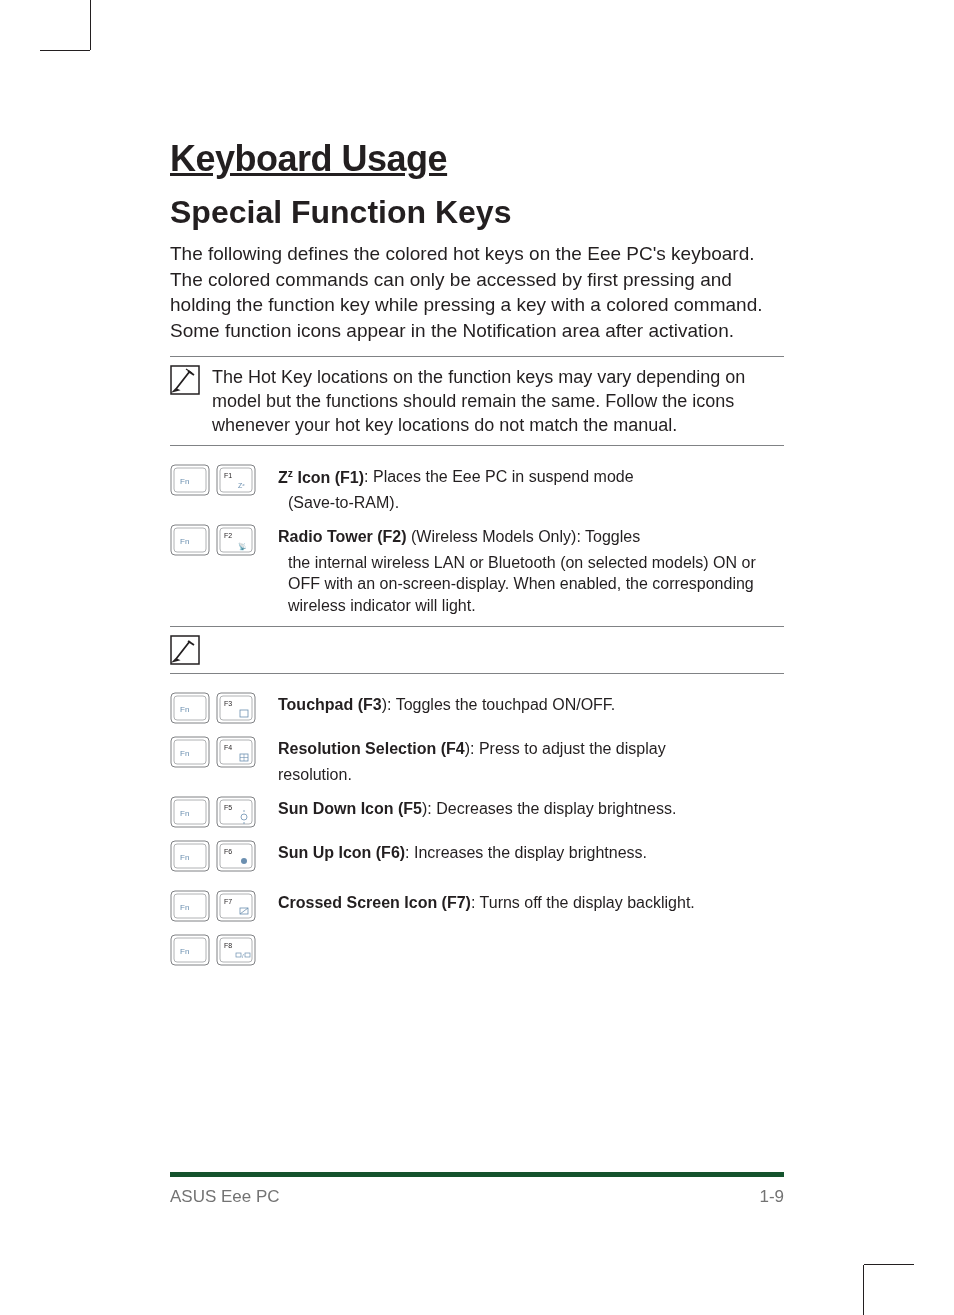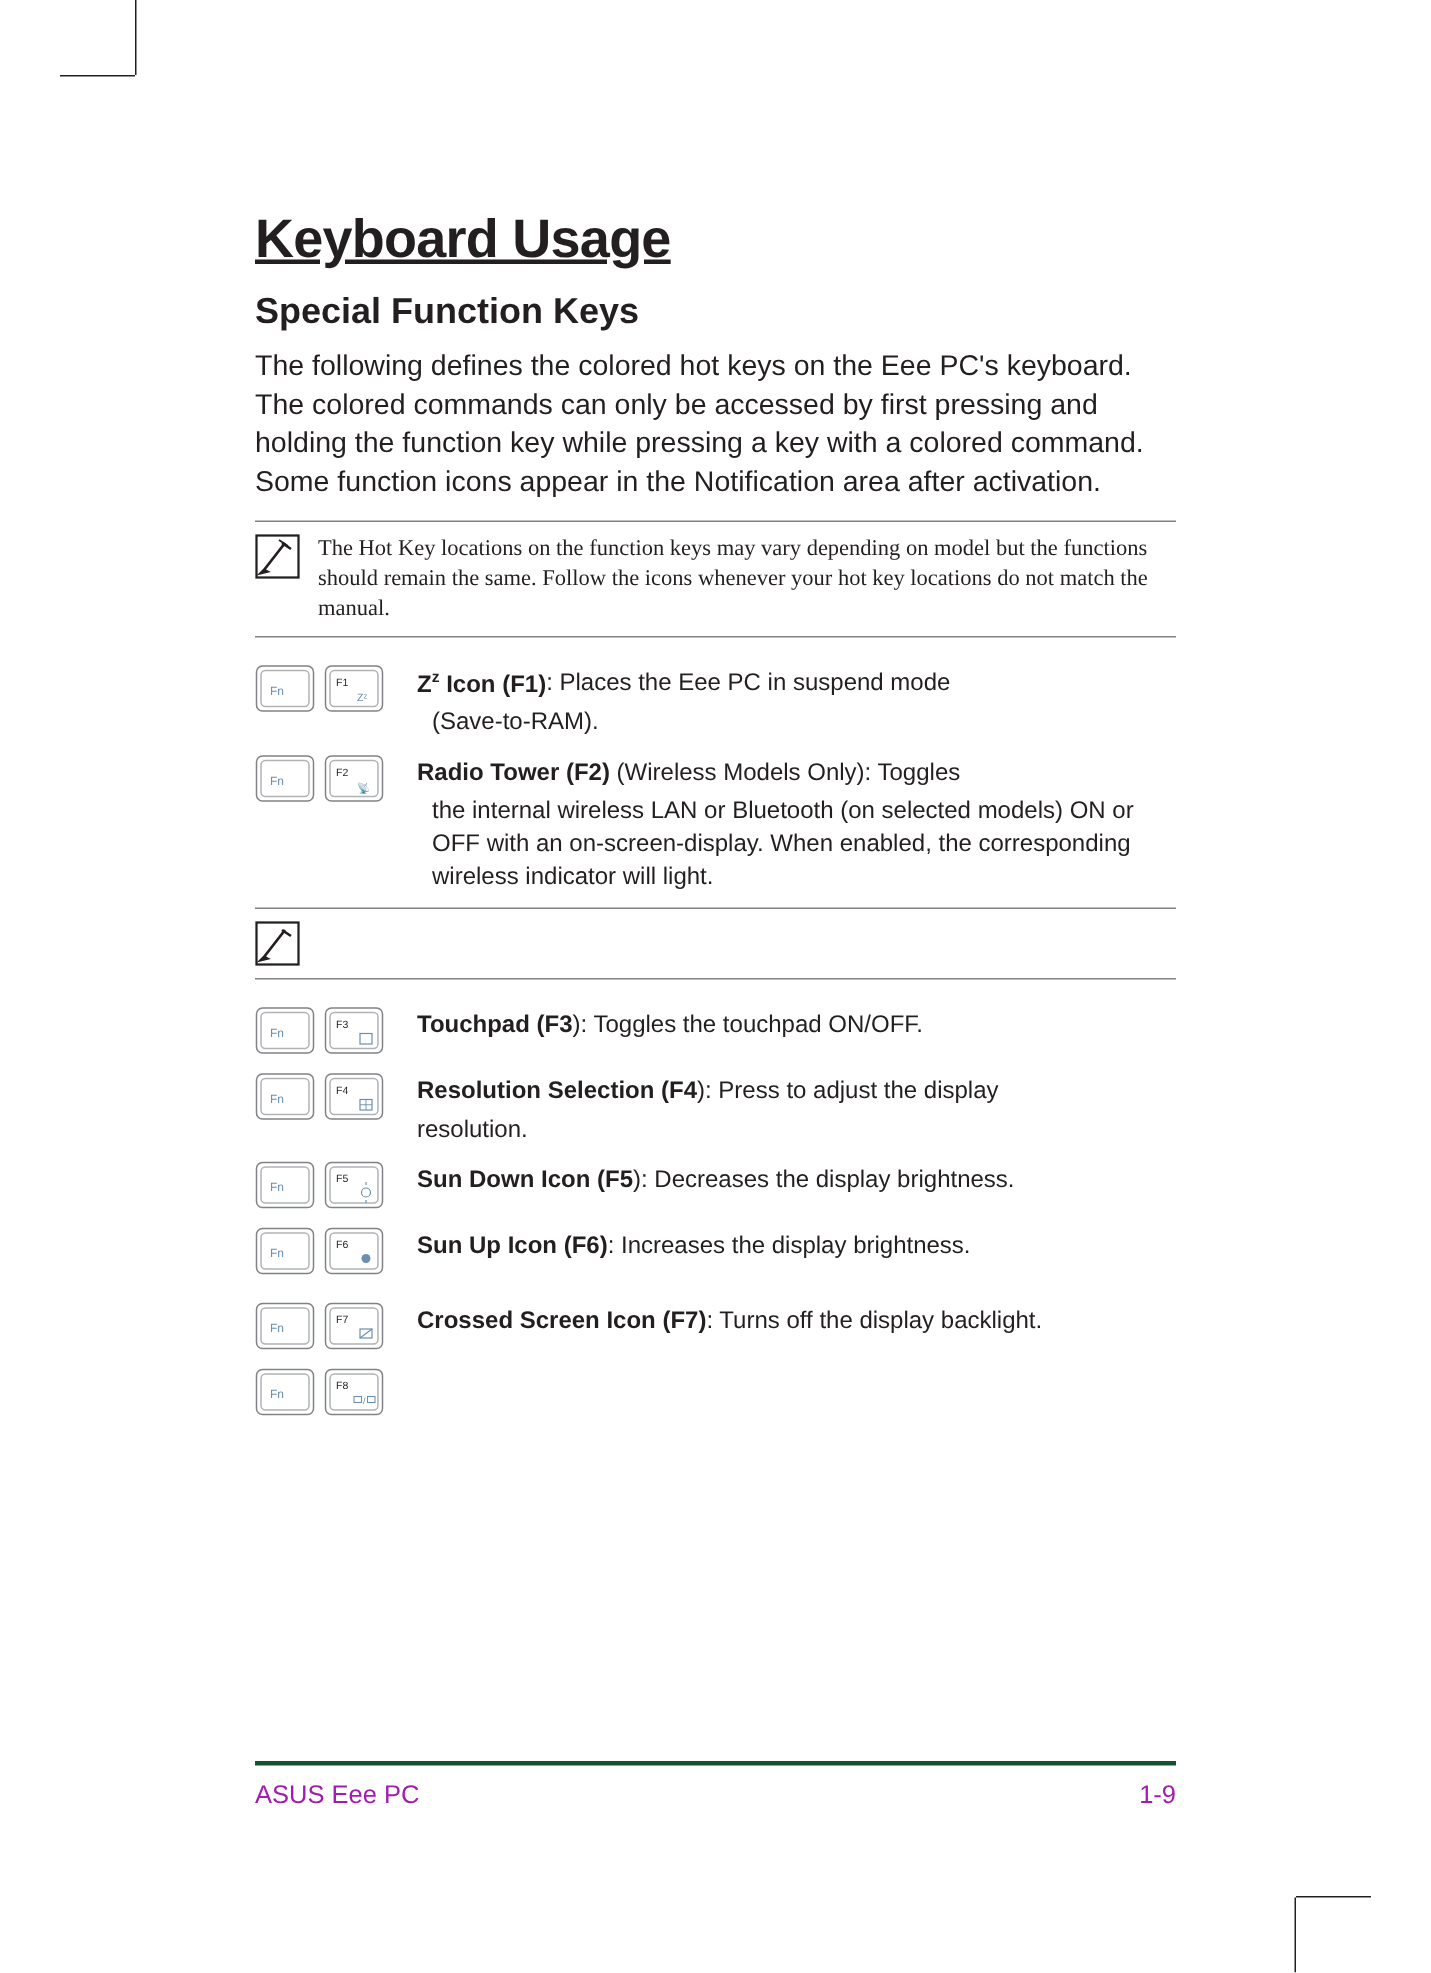--- a/index.html
+++ b/index.html
@@ -29,21 +29,21 @@
       padding: 88px 80px 40px 80px;
     }
     h1 {
       font-size: 36px;
       font-weight: 700;
       margin-bottom: 14px;
       letter-spacing: -0.5px;
       text-decoration: underline;
     }
     h2 {
-      font-size: 24px;
+      font-size: 32px;
       font-weight: 700;
       margin-bottom: 10px;
     }
     .intro {
       font-size: 19px;
       line-height: 1.35;
       margin-bottom: 12px;
     }
     .note-block {
       border-top: 1px solid #808285;
@@ -52,23 +52,22 @@
       display: flex;
       gap: 12px;
       margin-bottom: 18px;
     }
     .note-icon {
       flex-shrink: 0;
       width: 30px;
       height: 30px;
     }
     .note-text {
-      font-size: 15px;
+      font-size: 18px;
       line-height: 1.35;
-      font-family: Liberation Serif, serif;
     }
     .key-row {
       display: flex;
       align-items: flex-start;
       gap: 8px;
       margin-bottom: 10px;
     }
     .key-row .desc {
       font-size: 16px;
       line-height: 1.35;
@@ -83,26 +82,26 @@
       display:flex;
       gap:6px;
       flex-shrink:0;
       width: 100px;
     }
     .footer {
       position: absolute;
       bottom: 58px;
       left: 80px;
       right: 80px;
-      border-top: 3px solid #14532d;
+      border-top: 5px solid #14532d;
       padding-top: 10px;
       display: flex;
       justify-content: space-between;
       font-size: 17px;
-      color: #a21caf;
+      color: #737373;
     }
     b { font-weight: 700; }
     sup { font-size: 0.65em; vertical-align: super; }
   </style>
 </head>
 <body>
 
 <div class="crop-mark-v"></div>
 <div class="crop-mark-h"></div>
 <div class="crop-mark-v2"></div>

